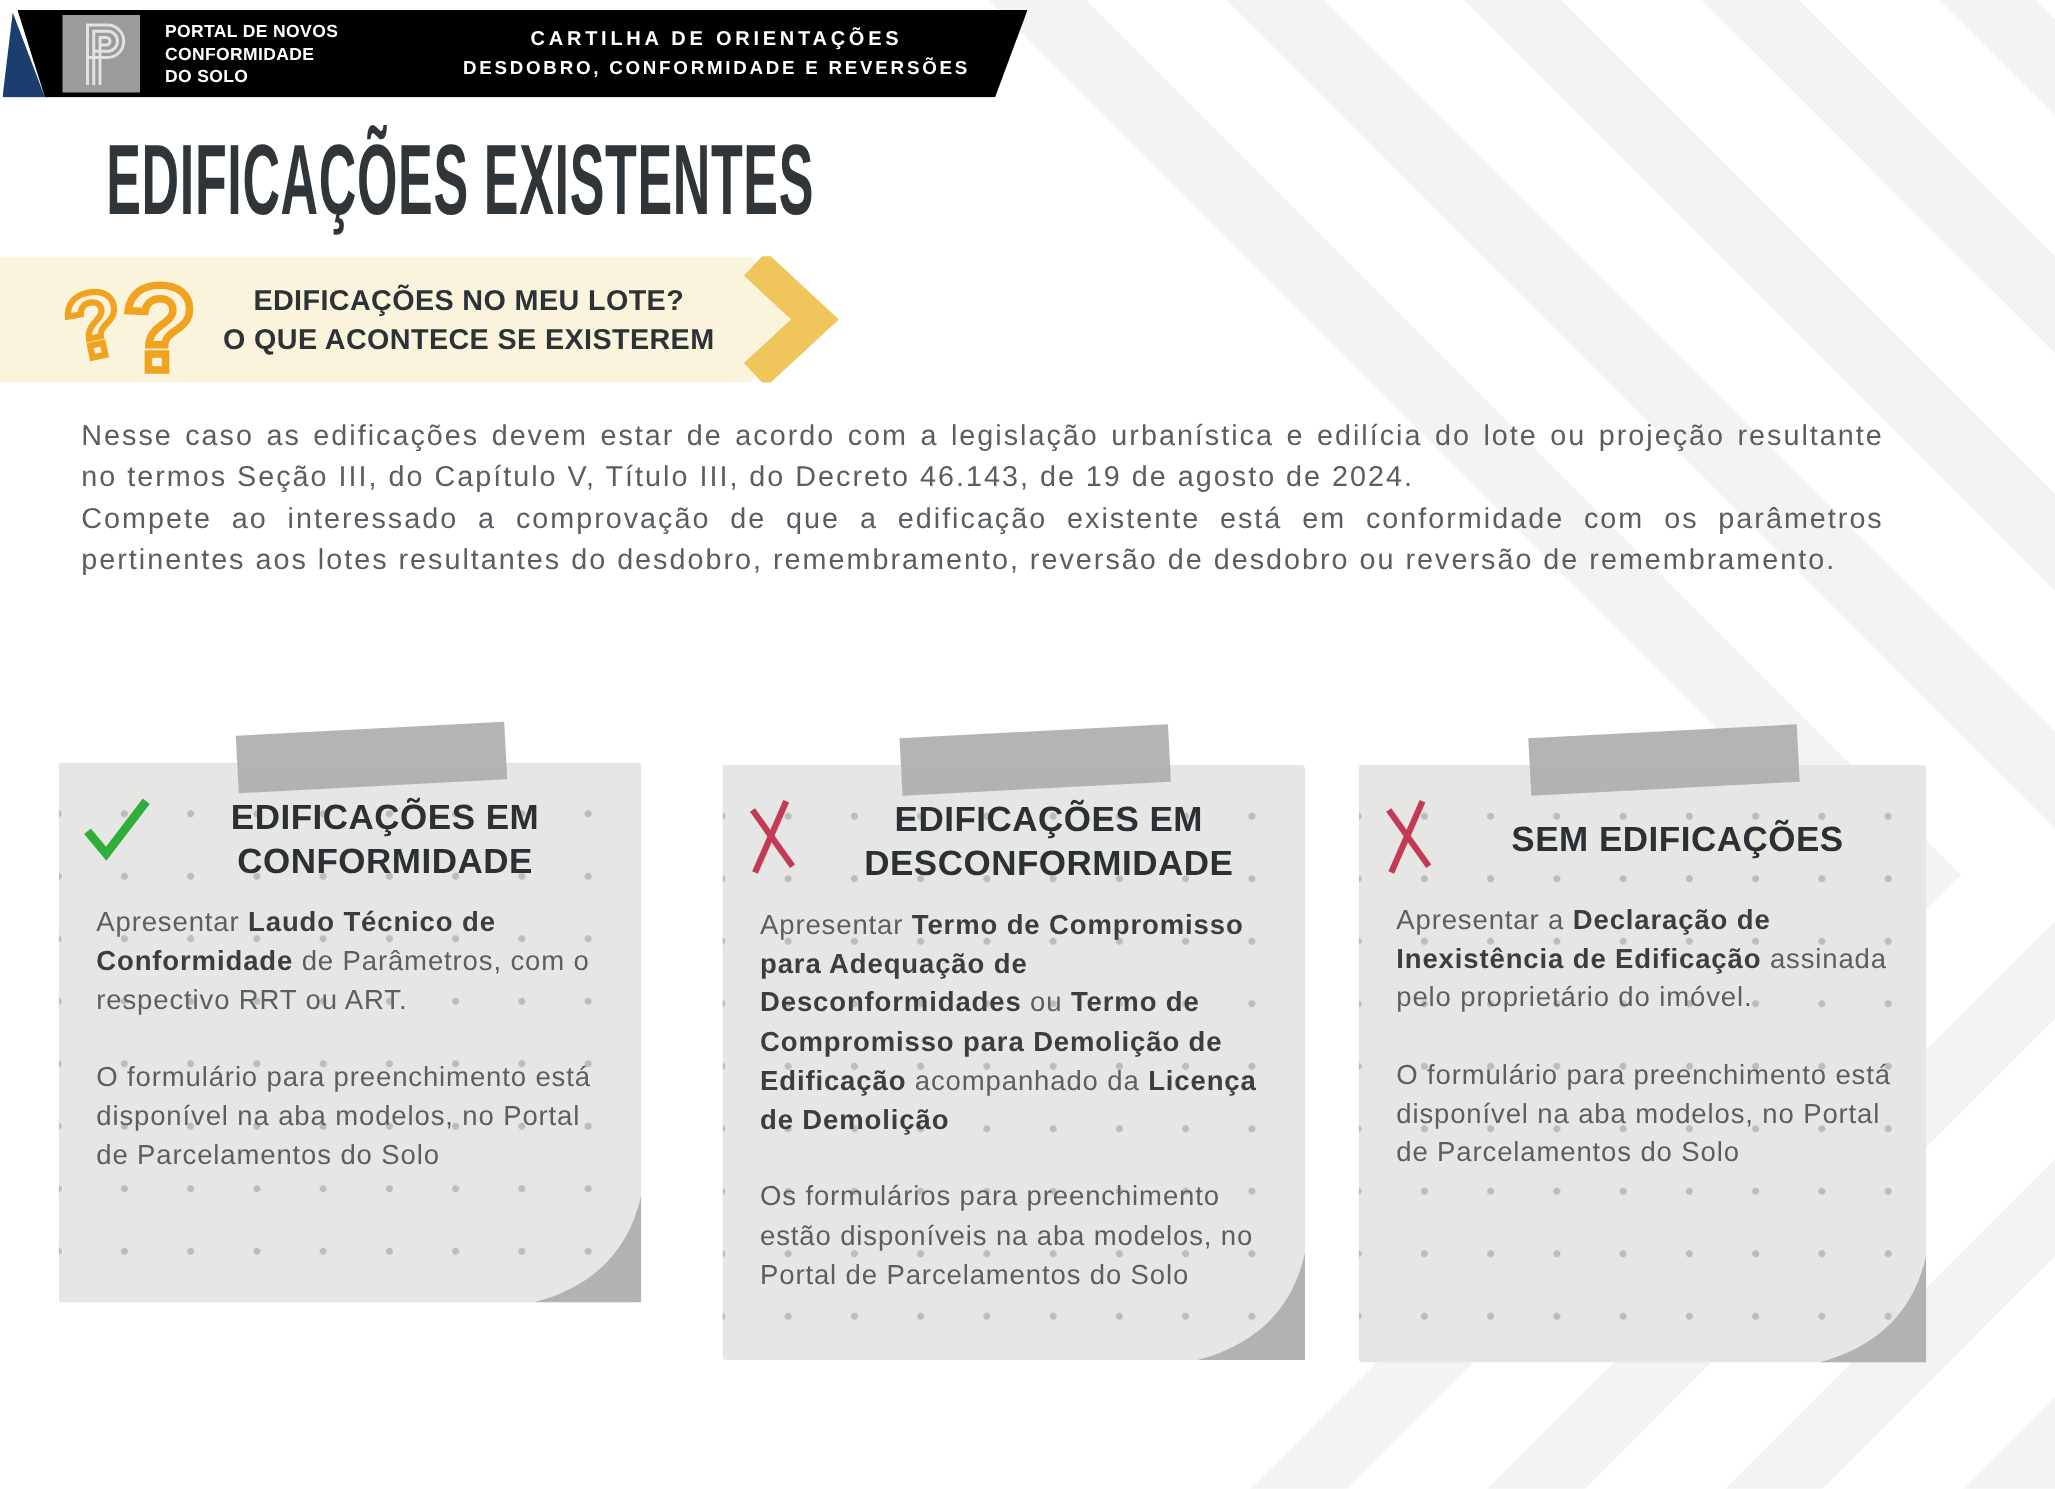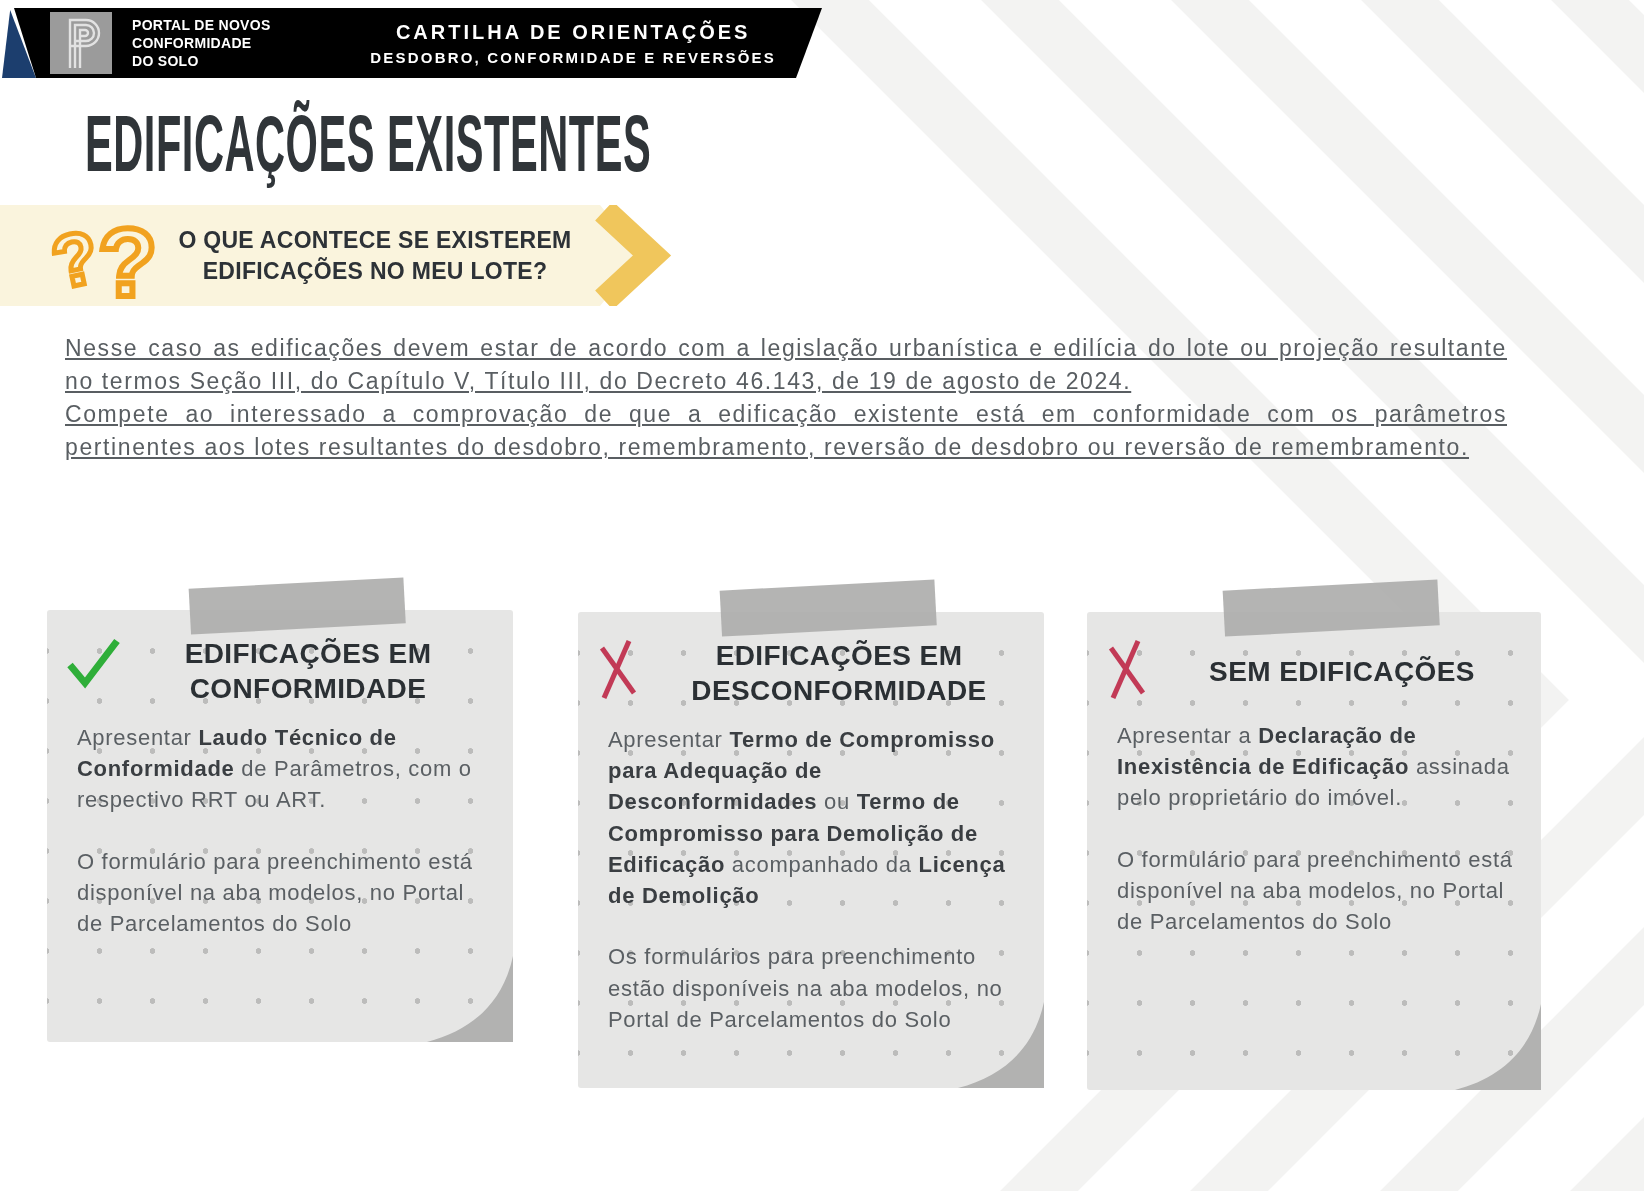--- a/index.html
+++ b/index.html
@@ -12,40 +12,40 @@
   
   .navy-wedge { position:absolute; left:2px; top:10px; width:34px; height:68px;
     background:#1c3e6e; clip-path:polygon(24% 0, 100% 100%, 0 100%); z-index:2; }
   .banner { position:absolute; left:14px; top:8px; width:808px; height:70px;
     background:#000000; clip-path:polygon(0 0, 100% 0, calc(100% - 26px) 100%, 22px 100%); z-index:3; }
   .logo-box { position:absolute; left:36px; top:4px; width:62px; height:62px; background:#9b9b9b; }
   .logo-text { position:absolute; left:118px; top:50%; transform:translateY(-50%);
     color:#ffffff; font-weight:bold; font-size:14px; line-height:1.3; letter-spacing:0.3px; }
   .banner-title { position:absolute; right:46px; top:50%; transform:translateY(-50%);
     text-align:center; color:#ffffff; font-weight:bold; }
-  .banner-title .bt1 { font-size:20px; letter-spacing:3px; margin-bottom:5px; }
+  .banner-title .bt1 { font-size:16px; letter-spacing:3px; margin-bottom:5px; }
   .banner-title .bt2 { font-size:15px; letter-spacing:2.2px; }
 
   
   .page-title { position:absolute; left:85px; top:104px; font-size:80px; font-weight:800;
     color:#303539; letter-spacing:1px; line-height:1; white-space:nowrap;
     transform:scaleX(0.52); transform-origin:0 0; z-index:1; }
 
   
   .question { position:absolute; left:0; top:205px; width:700px; height:101px; z-index:1; }
   .q-cream { position:absolute; inset:0; background:#faf4dd;
     clip-path:polygon(0 0, 600px 0, 642px 50%, 600px 100%, 0 100%); }
   .q-chevron { position:absolute; left:590px; top:0; }
   .q-marks { position:absolute; left:46px; top:-4px; }
   .q-text { position:absolute; left:165px; top:50%; transform:translateY(-50%); width:420px;
     text-align:center; font-weight:bold; font-size:23px; line-height:1.35; color:#2d3237; letter-spacing:0.3px; }
 
   
   .intro { position:absolute; left:65px; top:332px; width:1442px; z-index:1;
-    color:#595e62; font-size:23px; line-height:1.44; letter-spacing:1.6px; text-align:justify;text-decoration:underline; }
+    color:#595e62; font-size:23px; line-height:1.44; letter-spacing:1.6px; text-align:justify; }
   .intro p + p { }
 
   
   .card { position:absolute; background:#e6e6e5; z-index:1; border-radius:3px;
     background-image:radial-gradient(circle, #bcbcbb 2.6px, rgba(0,0,0,0) 3px);
     background-size:53px 50px; background-position:26px 16px; }
   .card-1 { left:47px;  top:610px; width:466px; height:432px; }
   .card-2 { left:578px; top:612px; width:466px; height:476px; }
   .card-3 { left:1087px;top:612px; width:454px; height:478px; }
   .tape { position:absolute; top:-27px; left:50%; width:215px; height:46px;
@@ -103,22 +103,22 @@
   <section class="question">
     <div class="q-cream"></div>
     <svg class="q-chevron" width="90" height="101" viewBox="0 0 90 101">
       <polyline points="14,6 62,50.5 14,95" fill="none" stroke="#f0c65c" stroke-width="26"></polyline>
     </svg>
     <svg class="q-marks" width="125" height="112" viewBox="0 0 125 112">
       <text x="6" y="84" font-size="74" font-weight="bold" fill="none" stroke="#f1a21f" stroke-width="5" transform="rotate(-12 30 55)">?</text>
       <text x="52" y="95" font-size="97" font-weight="bold" fill="none" stroke="#f1a21f" stroke-width="6">?</text>
     </svg>
     <div class="q-text">
+      <div>EDIFICAÇÕES NO MEU LOTE?</div>
       <div>O QUE ACONTECE SE EXISTEREM</div>
-      <div>EDIFICAÇÕES NO MEU LOTE?</div>
     </div>
   </section>
 
   <section class="intro">
     <p>Nesse caso as edificações devem estar de acordo com a legislação urbanística e edilícia do lote ou projeção resultante no termos Seção III, do Capítulo V, Título III, do Decreto 46.143, de 19 de agosto de 2024.</p>
     <p>Compete ao interessado a comprovação de que a edificação existente está em conformidade com os parâmetros pertinentes aos lotes resultantes do desdobro, remembramento, reversão de desdobro ou reversão de remembramento.</p>
   </section>
 
   <article class="card card-1">
     <div class="tape"></div>

